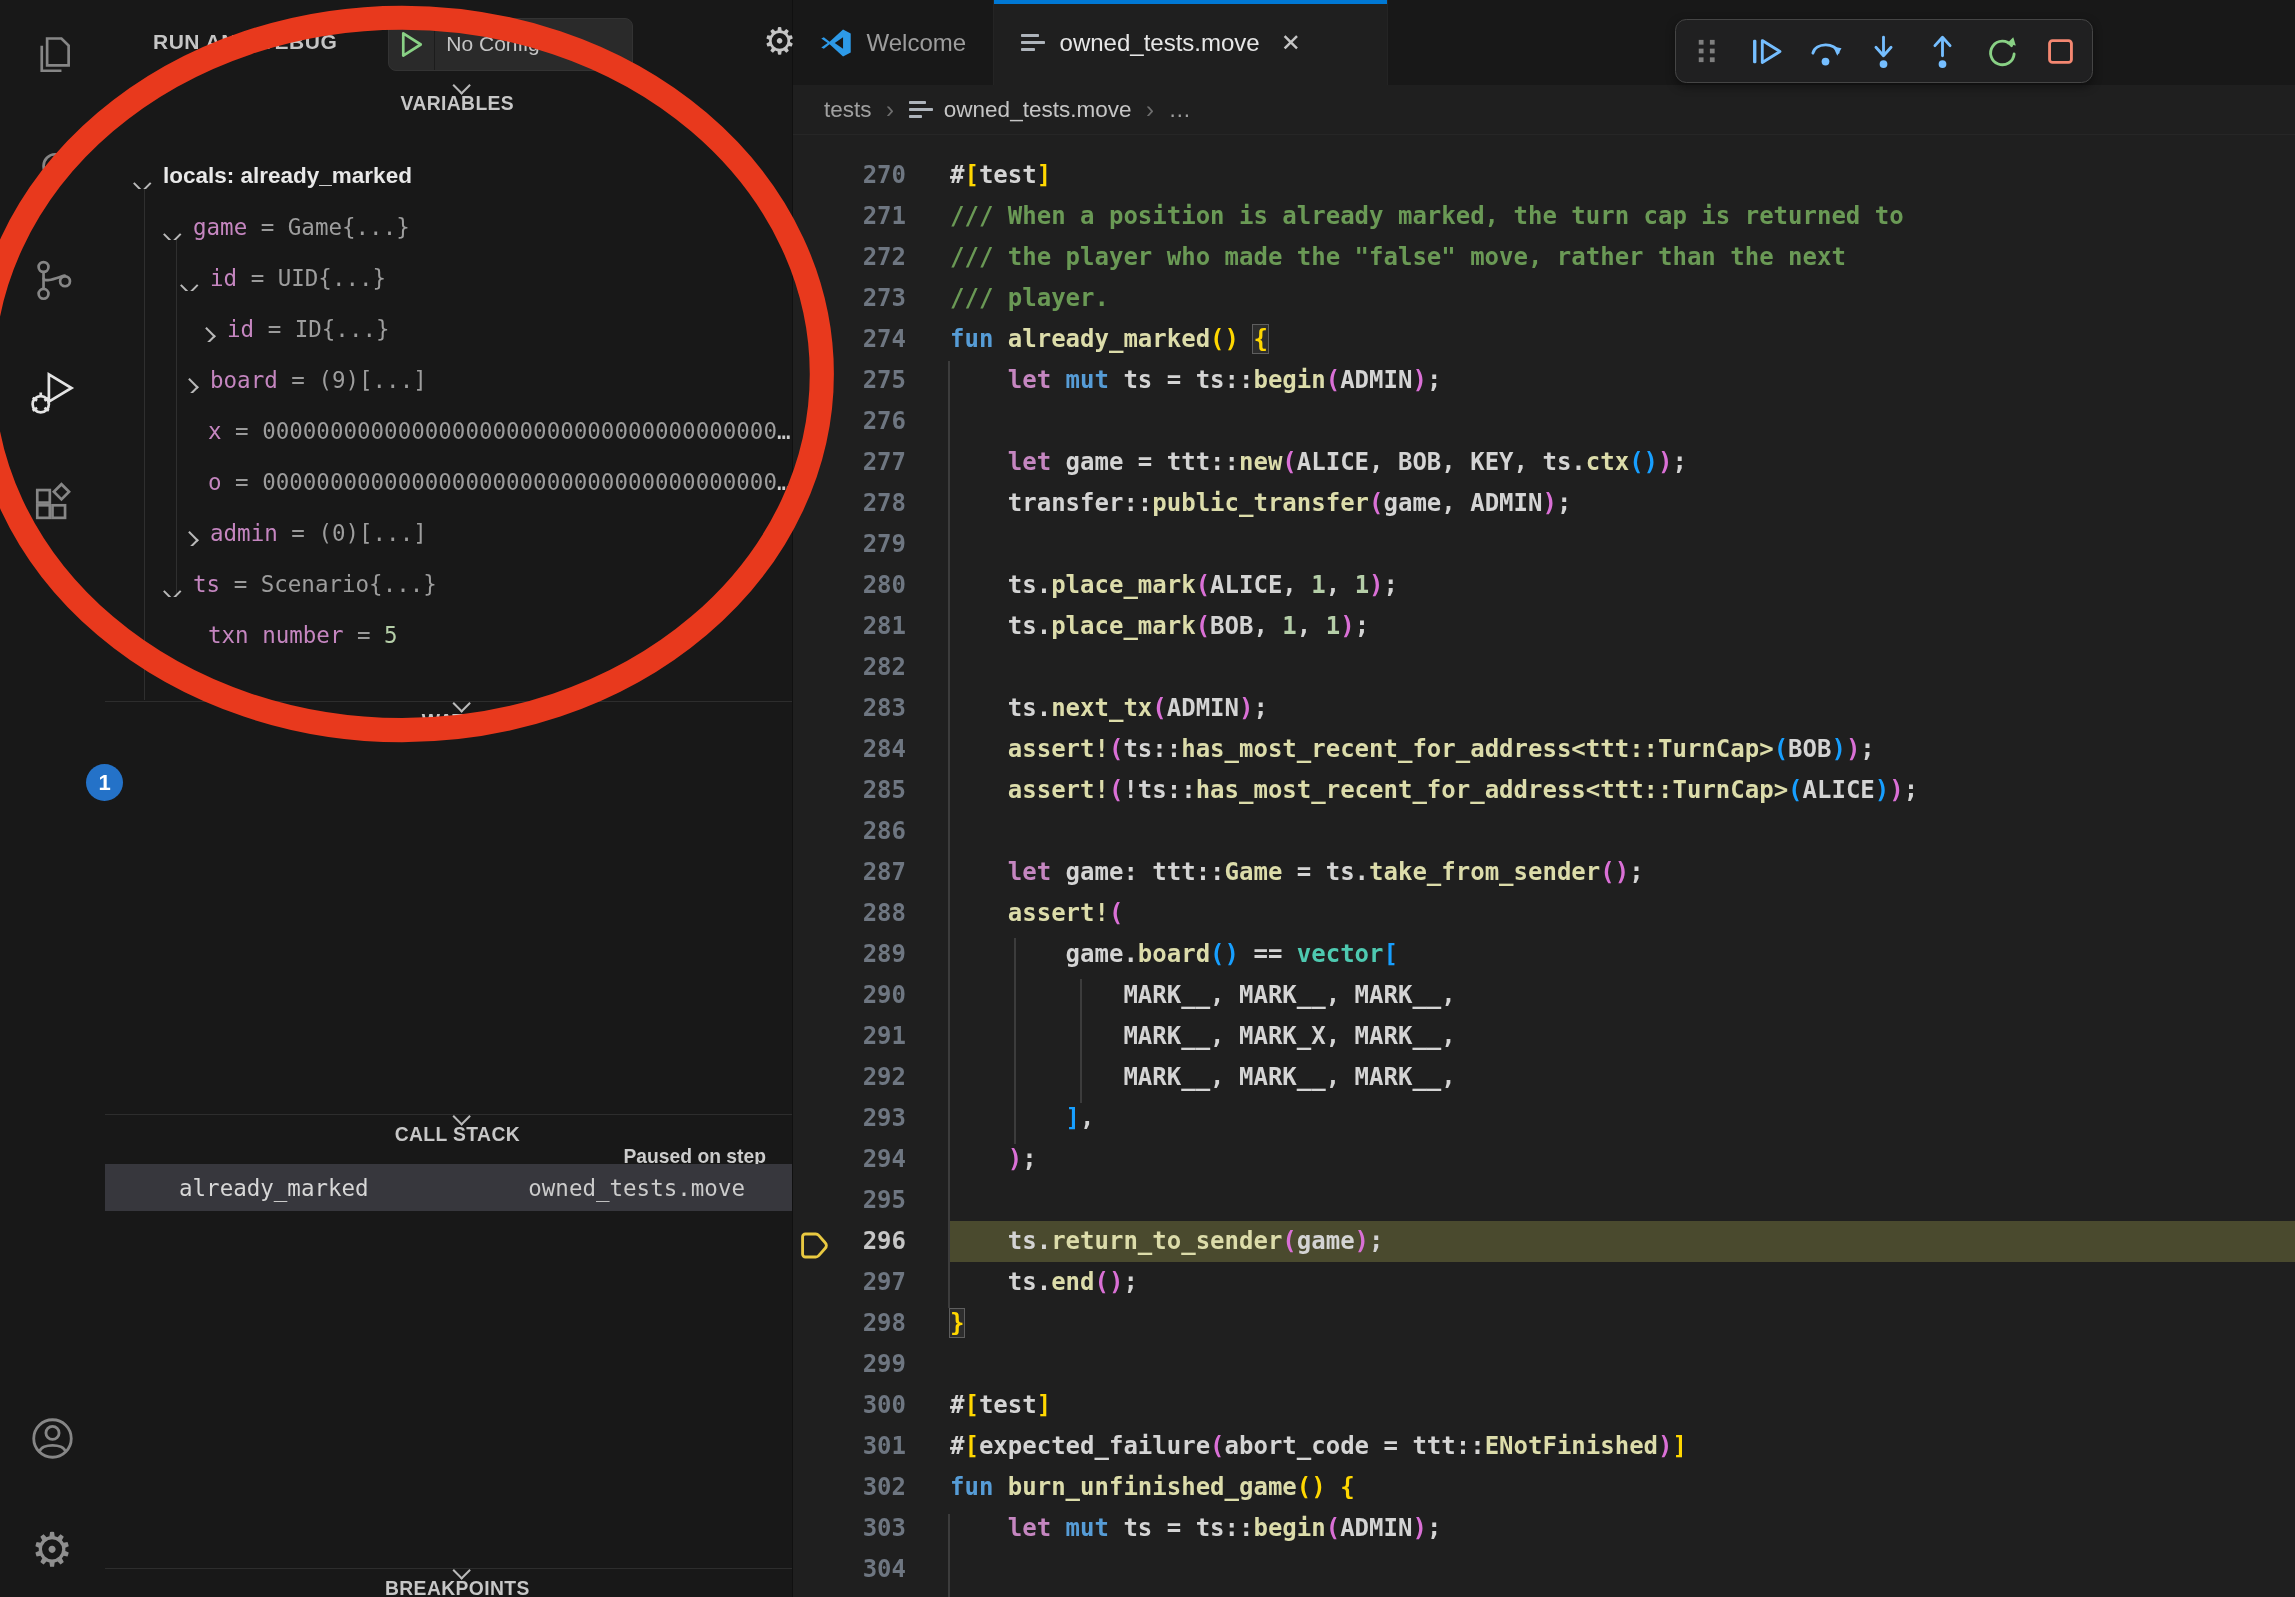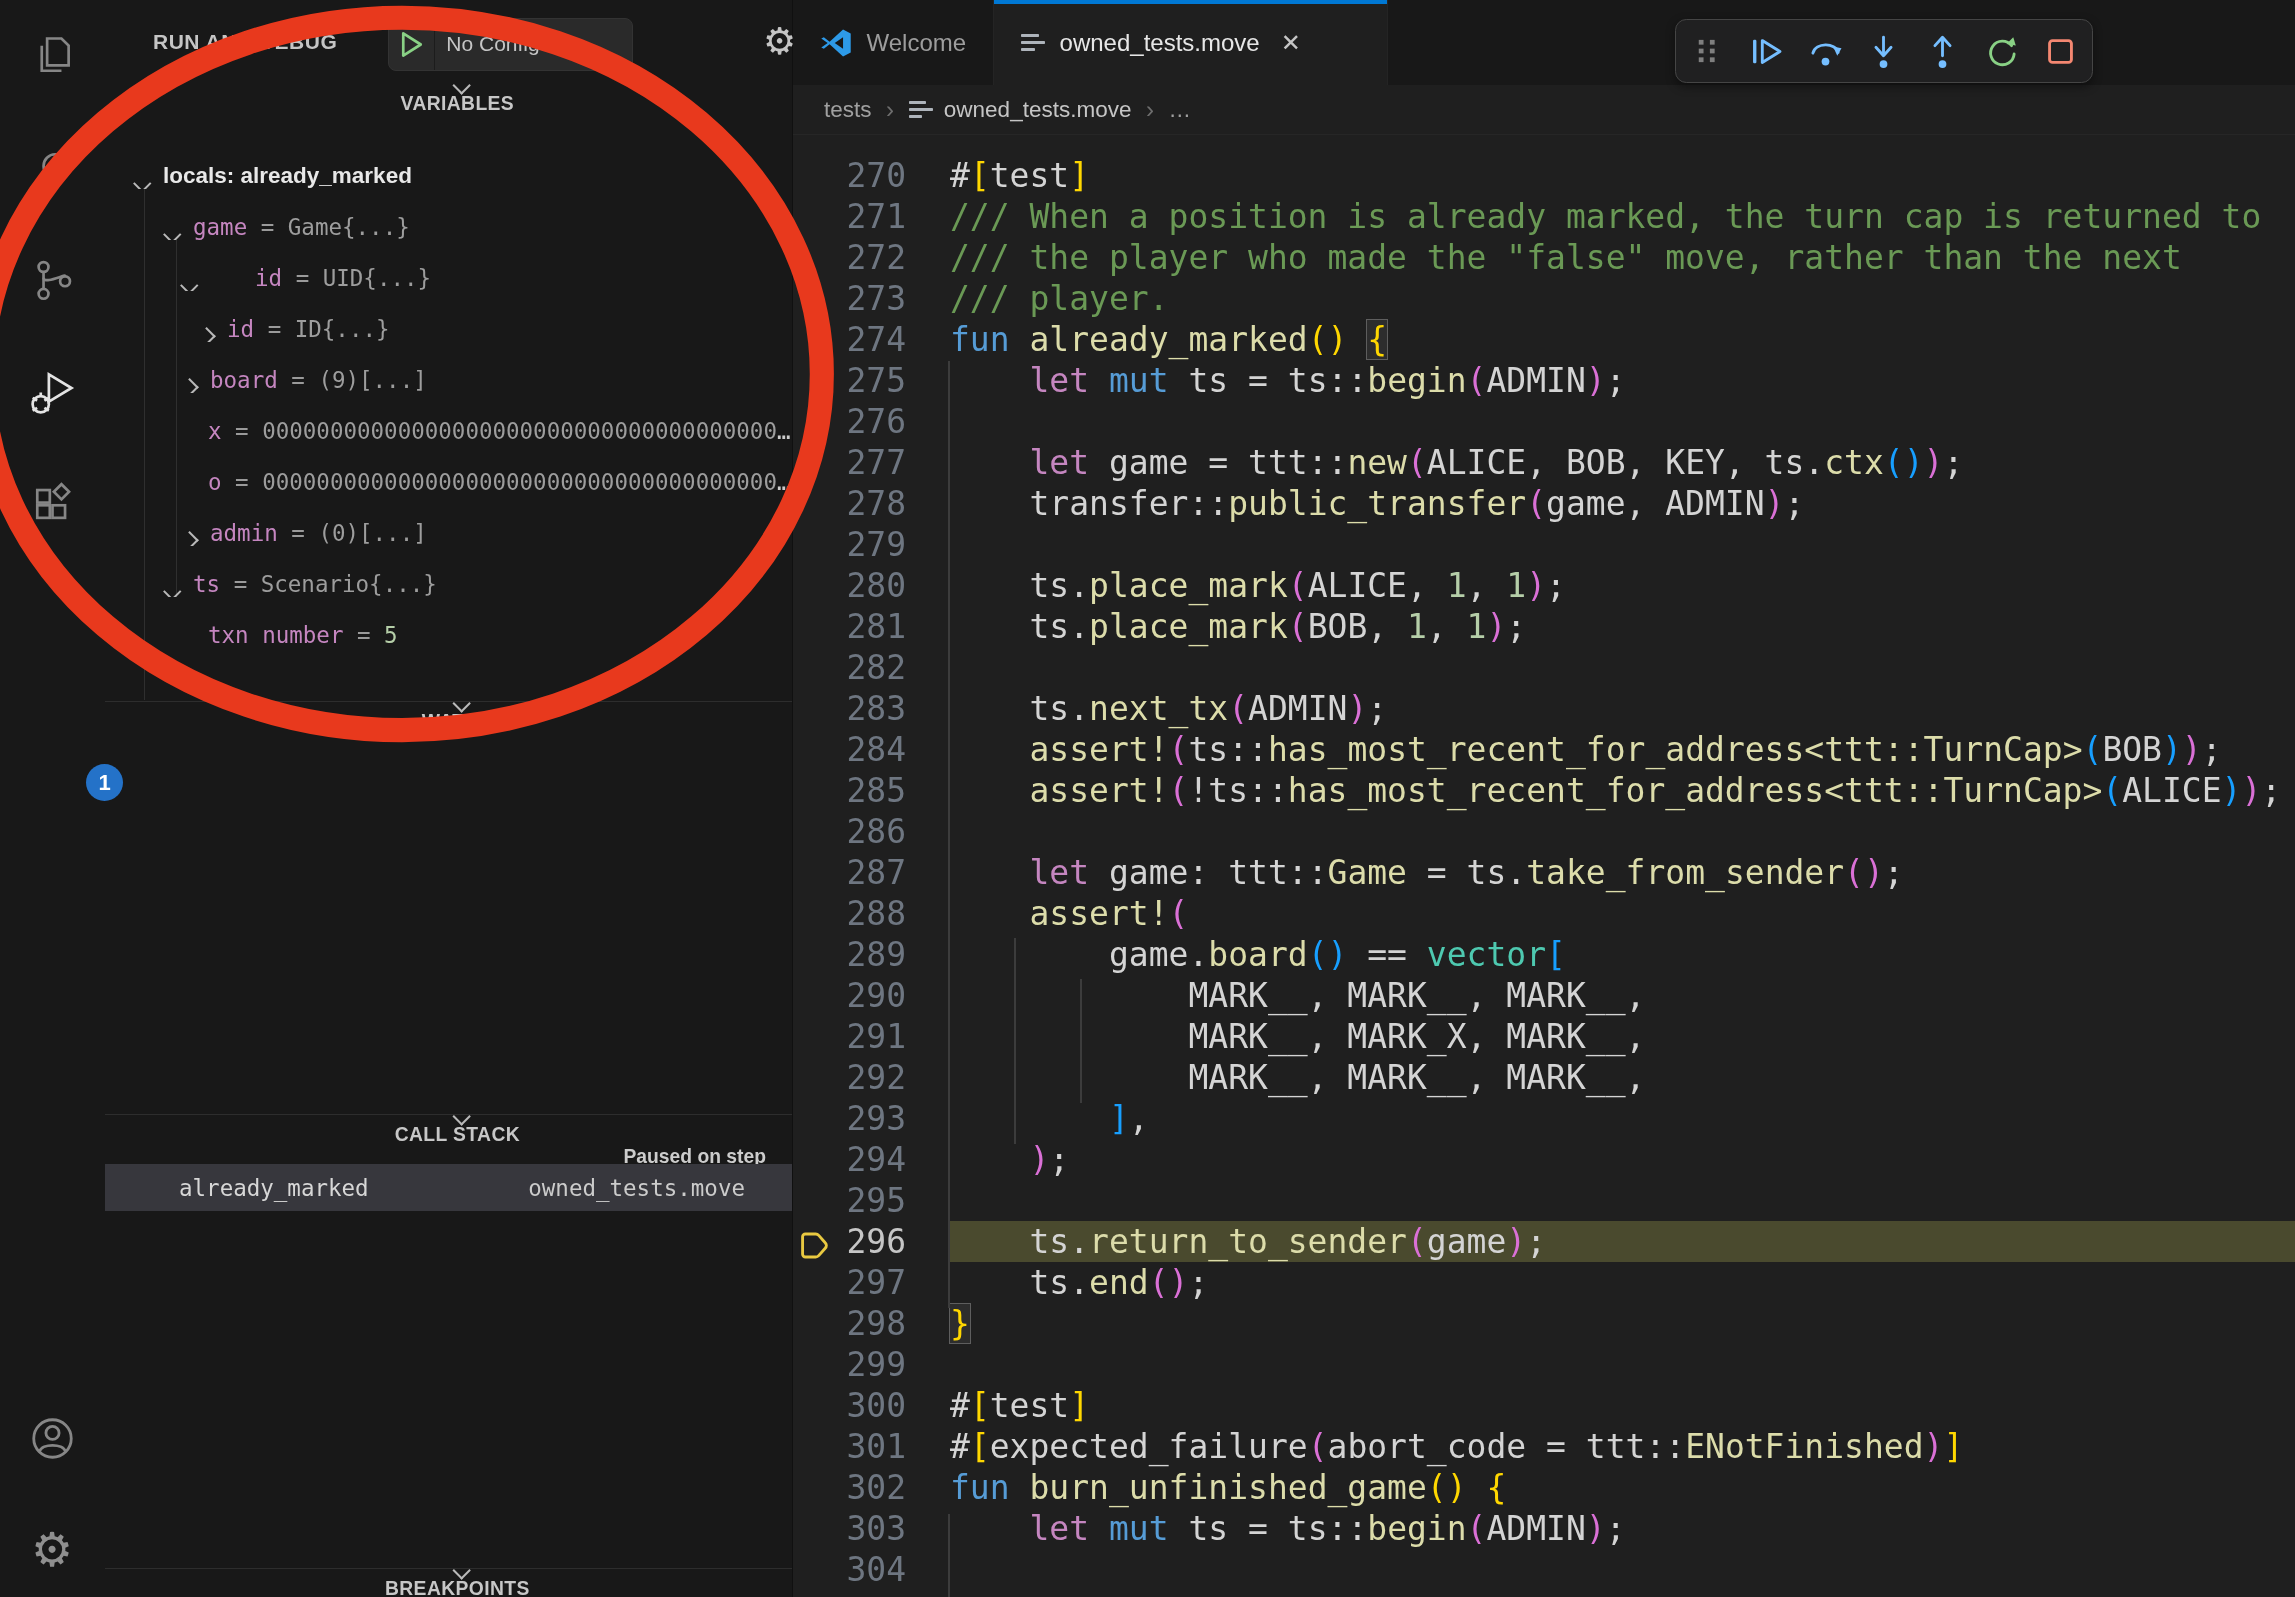--- a/index.html
+++ b/index.html
@@ -67,21 +67,21 @@
   .move-icon span{display:block;height:3.2px;background:#aeb4bb;margin:4px 0;border-radius:0.8px;}
   .move-icon span:nth-child(1){width:17.7px;} .move-icon span:nth-child(2){width:24px;} .move-icon span:nth-child(3){width:13.7px;}
 
   
   .dbg-toolbar{position:absolute;left:882px;top:19.3px;width:418px;height:64px;background:#202021;border:0.8px solid #454545;border-radius:11.3px;
     display:flex;align-items:center;justify-content:space-between;padding:0 13px;box-sizing:border-box;z-index:20;box-shadow:0 3.2px 9.7px rgba(0,0,0,.4);}
   .dbg-btn{width:37px;height:37px;display:flex;align-items:center;justify-content:center;}
 
   
   .code{position:absolute;left:0;top:135px;right:0;bottom:0;background:#1f1f1f;padding-top:20px;font-family:"DejaVu Sans Mono",monospace;
-    font-size:33px;overflow:hidden;}
+    font-size:24px;overflow:hidden;font-weight:bold;}
   .code-row{display:flex;height:41px;line-height:41px;white-space:pre;}
   .ln{width:157px;padding-right:44px;box-sizing:border-box;text-align:right;color:#6e7681;flex:none;}
   .lc{flex:1;color:#d4d4d4;}
   .code-row.cur .lc{background:#4a4a2e;}
   .code-row.cur .ln{color:#c6c6c6;}
   .tok-pl{color:#d4d4d4;} .tok-cm{color:#6a9955;} .tok-kw{color:#569cd6;} .tok-let{color:#c586c0;}
   .tok-fn{color:#dcdcaa;} .tok-ty{color:#dcdcaa;} .tok-num{color:#b5cea8;} .tok-vec{color:#4ec9b0;}
   .tok-b0{color:#ffd700;} .tok-b1{color:#da70d6;} .tok-b2{color:#179fff;}
   .match{outline:0.8px solid #5e5e5e;background:rgba(110,110,110,.18);}
   .indent-guide{position:absolute;width:1.6px;background:#3c3c3c;z-index:3;}
@@ -170,21 +170,21 @@
       <div class="tree-guide" style="left:71px;top:102px;height:357px;"></div>
       <div class="tree-row" style="padding-left:31px;">
         <span class="chev down"></span>
         <span class="scope-label">locals: already_marked</span>
       </div>
 
     <div class="tree-row" style="padding-left: 61px;">
           <span class="chev down"></span>
           <span class="var-text"><span class="vn">game</span><span class="veq"> = </span><span class="vv obj">Game{...}</span></span>
         </div>
-        <div class="tree-row" style="padding-left: 78px; gap: 45px;">
+        <div class="tree-row" style="padding-left: 78px;">
           <span class="chev down"></span>
           <span class="var-text"><span class="vn">id</span><span class="veq"> = </span><span class="vv obj">UID{...}</span></span>
         </div>
         <div class="tree-row" style="padding-left: 95px;">
           <span class="chev right"></span>
           <span class="var-text"><span class="vn">id</span><span class="veq"> = </span><span class="vv obj">ID{...}</span></span>
         </div>
         <div class="tree-row" style="padding-left: 78px;">
           <span class="chev right"></span>
           <span class="var-text"><span class="vn">board</span><span class="veq"> = </span><span class="vv obj">(9)[...]</span></span>

